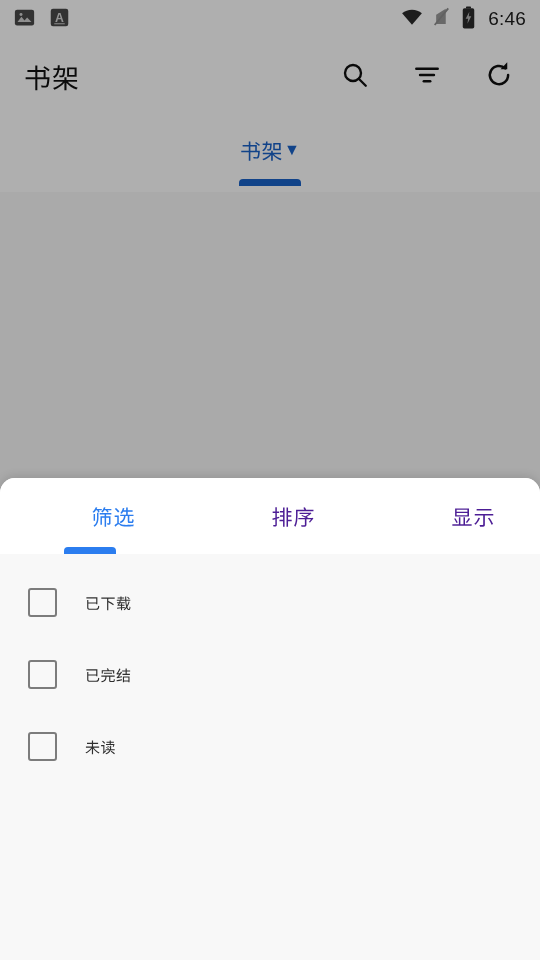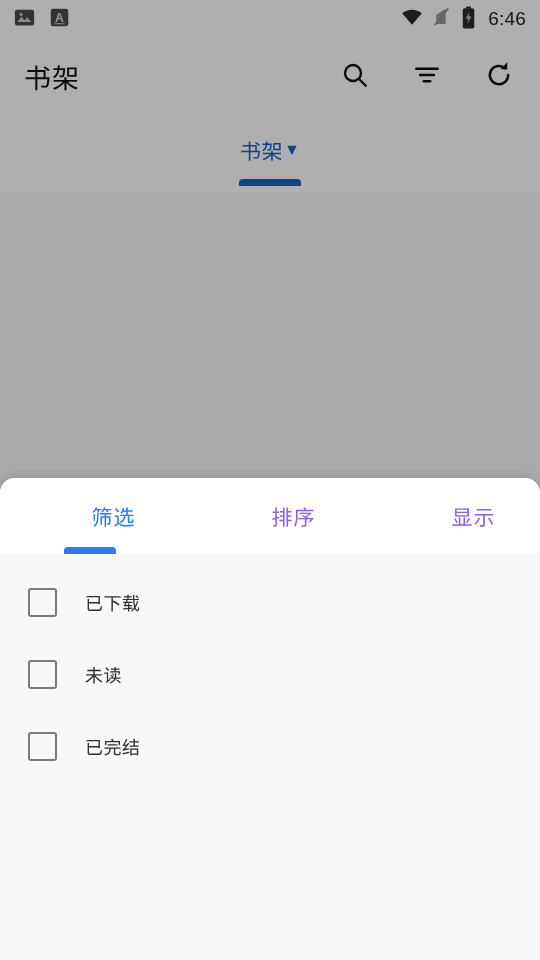--- a/index.html
+++ b/index.html
@@ -118,21 +118,21 @@
     background:#ffffff;
     flex:0 0 auto;
   }
   .sheet-tab {
     flex:1 1 0;
     position:relative;
     display:flex; align-items:center; justify-content:center;
     cursor:pointer; background:none; border:none;padding-left:47px;
   }
   .sheet-tab .stab-text {
-    font-size:21px; color:#8b5cf6; letter-spacing:1px;
+    font-size:21px; color:#4c1d95; letter-spacing:1px;
   }
   .sheet-tab.active .stab-text { color:#2b7def; }
   .sheet-underline {
     position:absolute; bottom:0; left:50%;
     transform:translateX(-50%);
     width:52px; height:7px;
     border-radius:4px 4px 0 0;
     background:#2b7def;
   }
 
@@ -150,21 +150,21 @@
   }
   .cbox {
     width:29px; height:29px;
     border:2.5px solid #7c7c7c;
     border-radius:3px;
     background:transparent;
     flex:0 0 auto;
   }
   .filter-label {
     margin-left:28px;
-    font-size:18px; color:#2f2f2f; letter-spacing:.5px;
+    font-size:15px; color:#2f2f2f; letter-spacing:.5px;
   }
 </style>
 </head>
 <body>
 
 <div id="screen">
 
   <div id="app-layer">
 
     <div class="status-bar">
@@ -270,21 +270,21 @@
       </button>
     </div>
 
     <div class="sheet-body">
       <div class="filter-row">
         <span class="cbox"></span>
         <span class="filter-label">已下载</span>
       </div>
       <div class="filter-row">
         <span class="cbox"></span>
-        <span class="filter-label">未读</span>
+        <span class="filter-label">已完结</span>
       </div>
       <div class="filter-row">
         <span class="cbox"></span>
-        <span class="filter-label">已完结</span>
+        <span class="filter-label">未读</span>
       </div>
     </div>
   </div>
 </div>
 
 </body></html>

